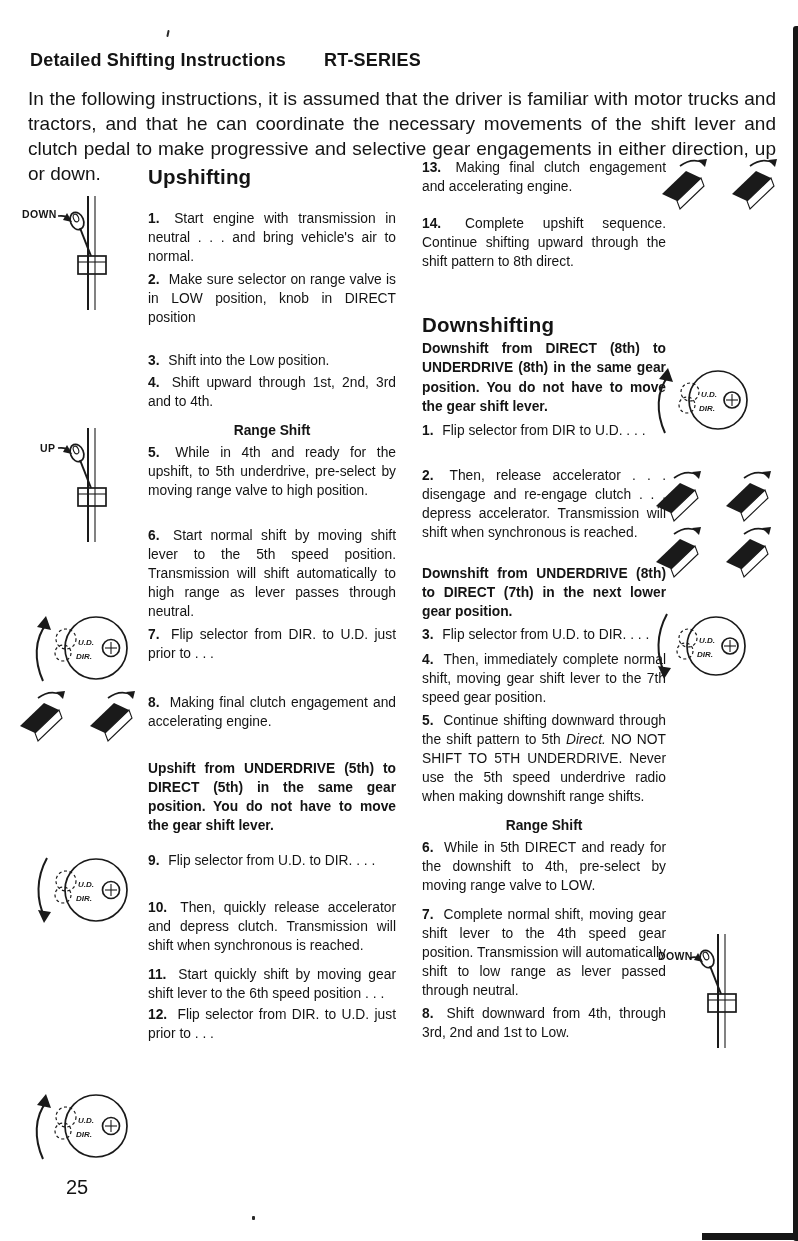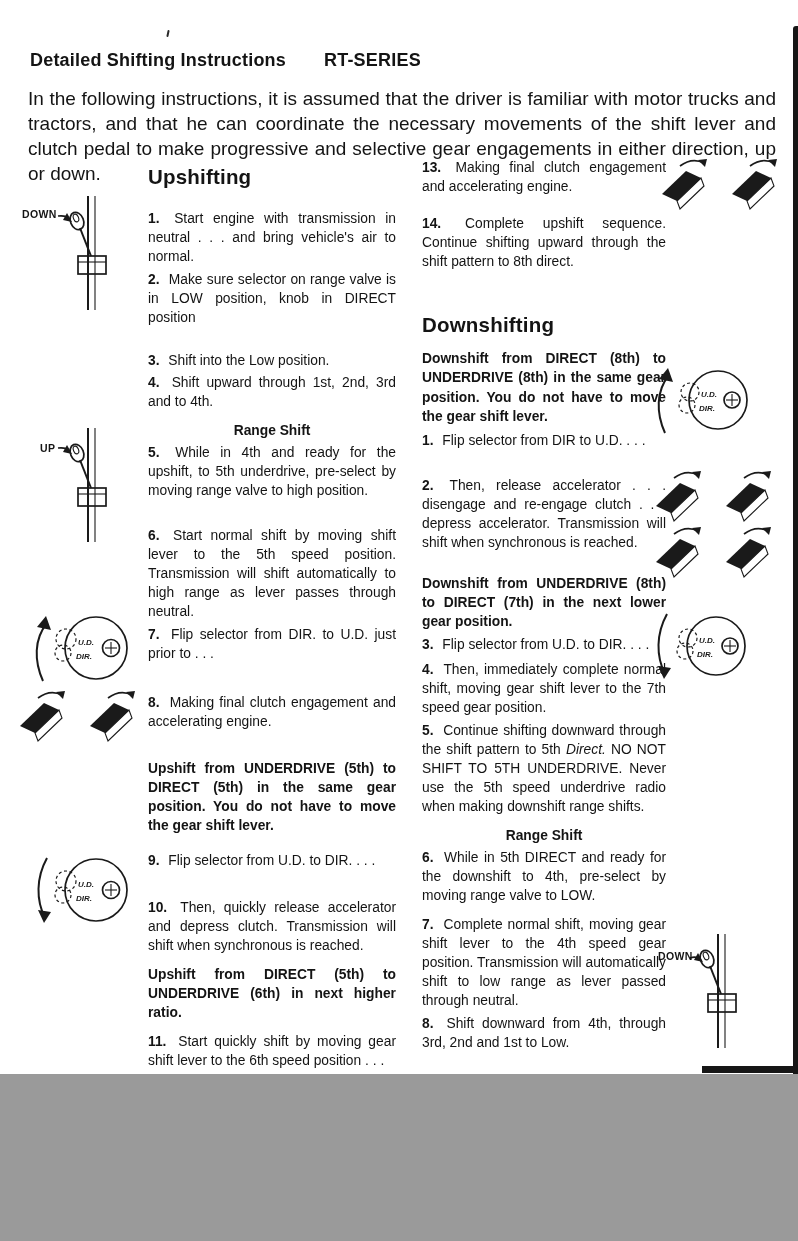--- a/index.html
+++ b/index.html
@@ -1,17 +1,17 @@
 <!DOCTYPE html>
 <html><head>
 <meta charset="utf-8">
 <style>
   *{margin:0;padding:0;box-sizing:border-box}
   html,body{background:#9a9a9a}
-  .page{position:relative;width:798px;height:1074px;margin:0 auto;background:#ffffff;
+  .page{position:relative;width:798px;height:1241px;margin:0 auto;background:#ffffff;
         font-family:"Liberation Sans","DejaVu Sans",sans-serif;color:#141414;overflow:hidden}
   .doc-title{position:absolute;left:30px;top:50px;display:flex;gap:38px;
              font-size:18px;font-weight:bold;letter-spacing:.2px}
   .intro{position:absolute;left:28px;top:86px;width:748px;font-size:19px;line-height:1.32;text-align:justify}
   .col{position:absolute;font-size:13.8px;line-height:1.38;text-align:justify}
   .col-left{left:148px;top:163px;width:248px}
   .col-right{left:422px;top:158px;width:244px}
   .h2{font-size:20.5px;font-weight:bold;letter-spacing:.2px;text-align:left}
   .p{margin:0 0 4px 0}
   .n{padding-right:5px;font-weight:bold}
@@ -79,41 +79,40 @@
     </p>
     <p class="p bold-note" style="margin-bottom:16px">Upshift from UNDERDRIVE (5th) to DIRECT (5th) in the same gear position. You do not have to move the gear shift lever.</p>
     <p class="p" style="margin-bottom:28px">
       <b class="n">9.</b>
       <span>Flip selector from U.D. to DIR. . . .</span>
     </p>
     <p class="p" style="margin-bottom:10px">
       <b class="n">10.</b>
       <span>Then, quickly release ac­celerator and depress clutch. Transmission will shift when synchronous is reached.</span>
     </p>
-    <p class="p bold-note" style="margin-bottom:10px">Upshift from DIRECT (5th) to UNDERDRIVE (6th) in next higher ratio.</p>
     <p class="p" style="margin-bottom:2px">
       <b class="n">11.</b>
       <span>Start quickly shift by mov­ing gear shift lever to the 6th speed position . . .</span>
     </p>
     <p class="p">
       <b class="n">12.</b>
       <span>Flip selector from DIR. to U.D. just prior to . . .</span>
     </p>
   </div>
 
   <div class="col col-right">
     <p class="p" style="margin-bottom:18px">
       <b class="n">13.</b>
       <span>Making final clutch engage­ment and accelerating engine.</span>
     </p>
     <p class="p" style="margin-bottom:40px">
       <b class="n">14.</b>
       <span>Complete upshift se­quence. Continue shifting up­ward through the shift pattern to 8th direct.</span>
     </p>
-    <h2 class="h2" style="margin-bottom:10px">Downshifting</h2>
+    <h2 class="h2" style="">Downshifting</h2>
     <p class="p bold-note" style="margin-bottom:5px">Downshift from DIRECT (8th) to UNDERDRIVE (8th) in the same gear position. You do not have to move the gear shift lever.</p>
     <p class="p" style="margin-bottom:26px">
       <b class="n">1.</b>
       <span>Flip selector from DIR to U.D. . . .</span>
     </p>
     <p class="p" style="margin-bottom:22px">
       <b class="n">2.</b>
       <span>Then, release accelerator . . . disengage and re-engage clutch . . . depress accelerator. Transmission will shift when synchronous is reached.</span>
     </p>
     <p class="p bold-note" style="margin-bottom:4px">Downshift from UNDERDRIVE (8th) to DIRECT (7th) in the next lower gear position.</p>

